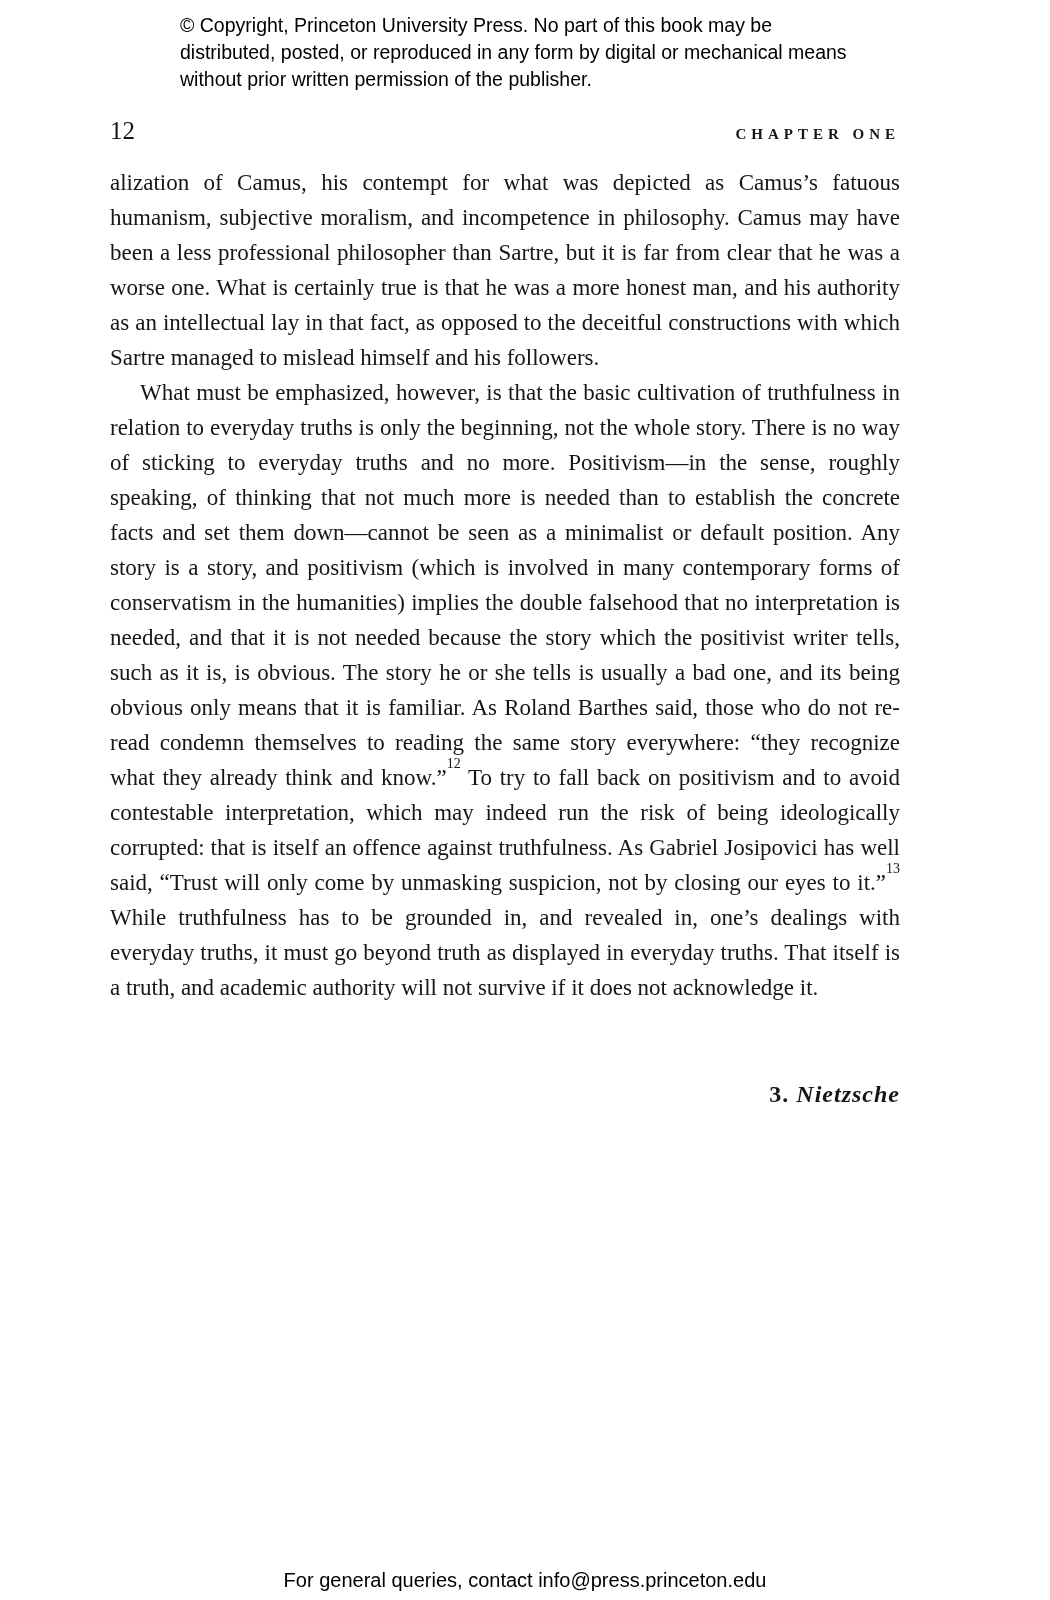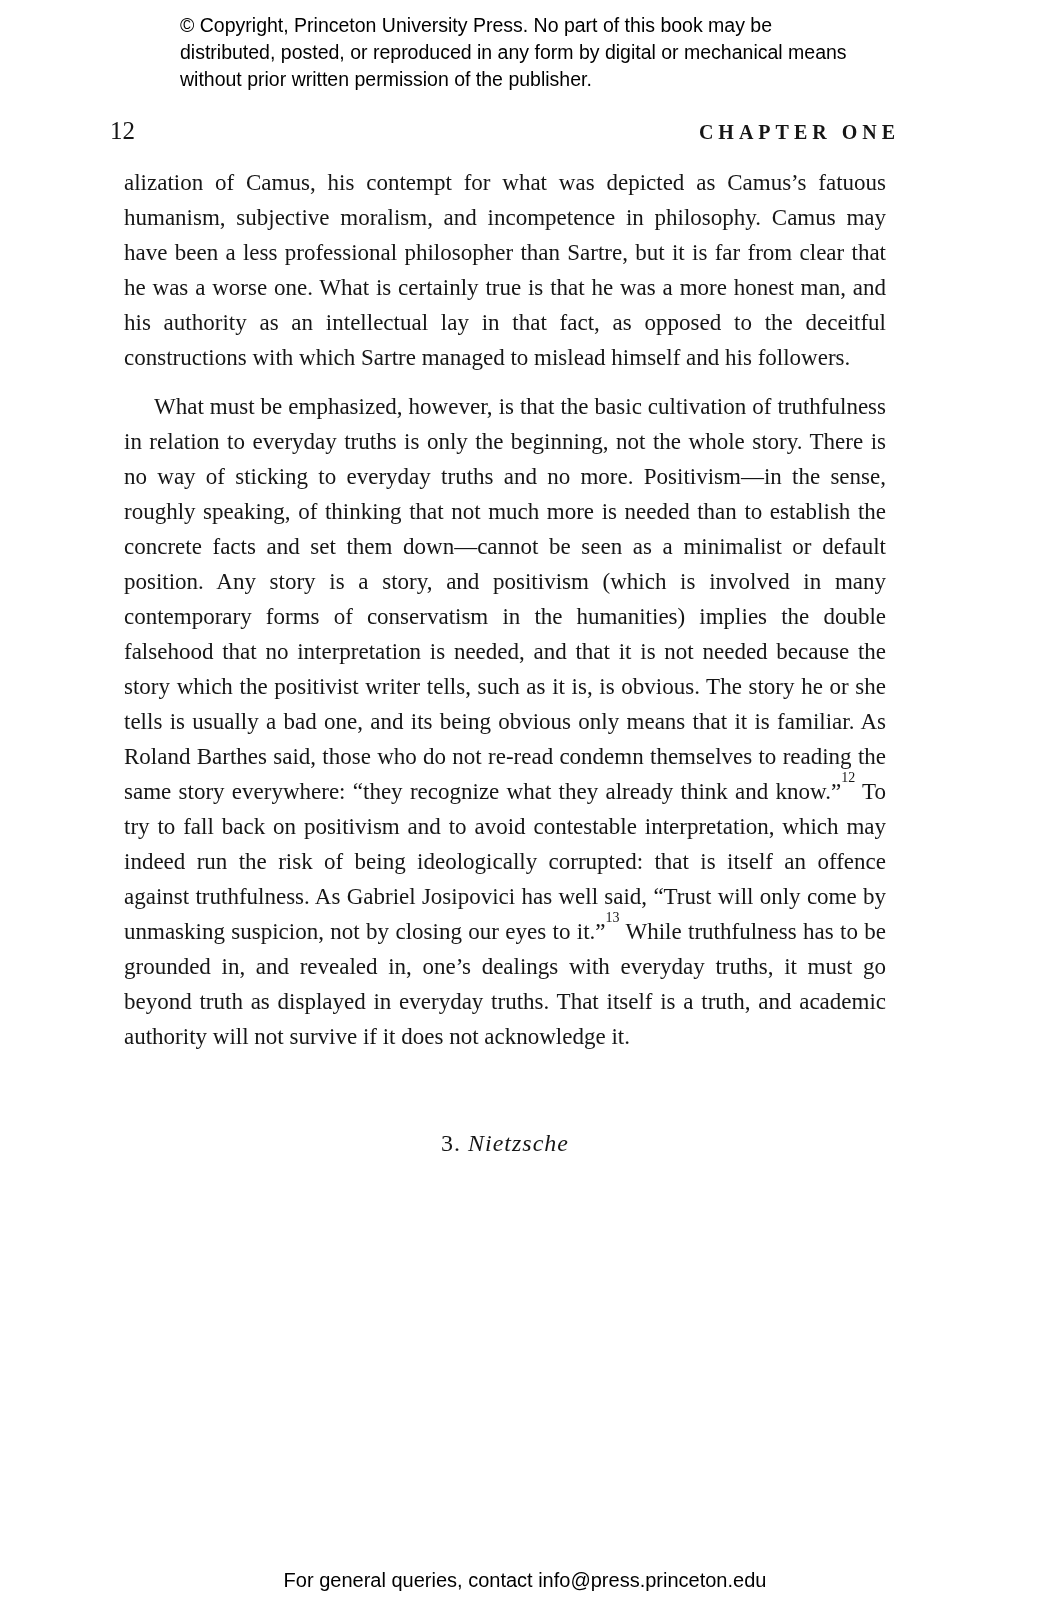--- a/index.html
+++ b/index.html
@@ -31,45 +31,45 @@
     align-items: baseline;
     margin: 24px 0 0 110px;
     width: 790px;
   }
   .page-number {
     font-family: "Liberation Serif", serif;
     font-size: 25px;
   }
   .running-head {
     font-family: "Liberation Serif", serif;
-    font-size: 20px;
+    font-size: 15px;
     font-weight: bold;
     letter-spacing: 5px;
   }
   .body-text {
     font-family: "Liberation Serif", serif;
     font-size: 23px;
     line-height: 35px;
     text-align: justify;
     margin: 20px 0 0 110px;
     width: 790px;
   }
-  .body-text p { margin: 14px; }
+  .body-text p { margin: 0; }
   .indent { text-indent: 30px; }
   sup.footnote {
     font-size: 14px;
     line-height: 0;
     position: relative;
     top: -8px;
   }
   .section-heading {
     font-family: "Liberation Serif", serif;
     font-size: 24px;
-    font-weight: normal;
-    text-align: center;
+    font-weight: bold;
+    text-align: right;
     margin: 72px 0 26px 0;
     letter-spacing: 1px;
   }
   .section-heading em { font-style: italic; }
   .footer {
     position: absolute;
     bottom: 20px;
     left: 0;
     width: 100%;
     text-align: center;

